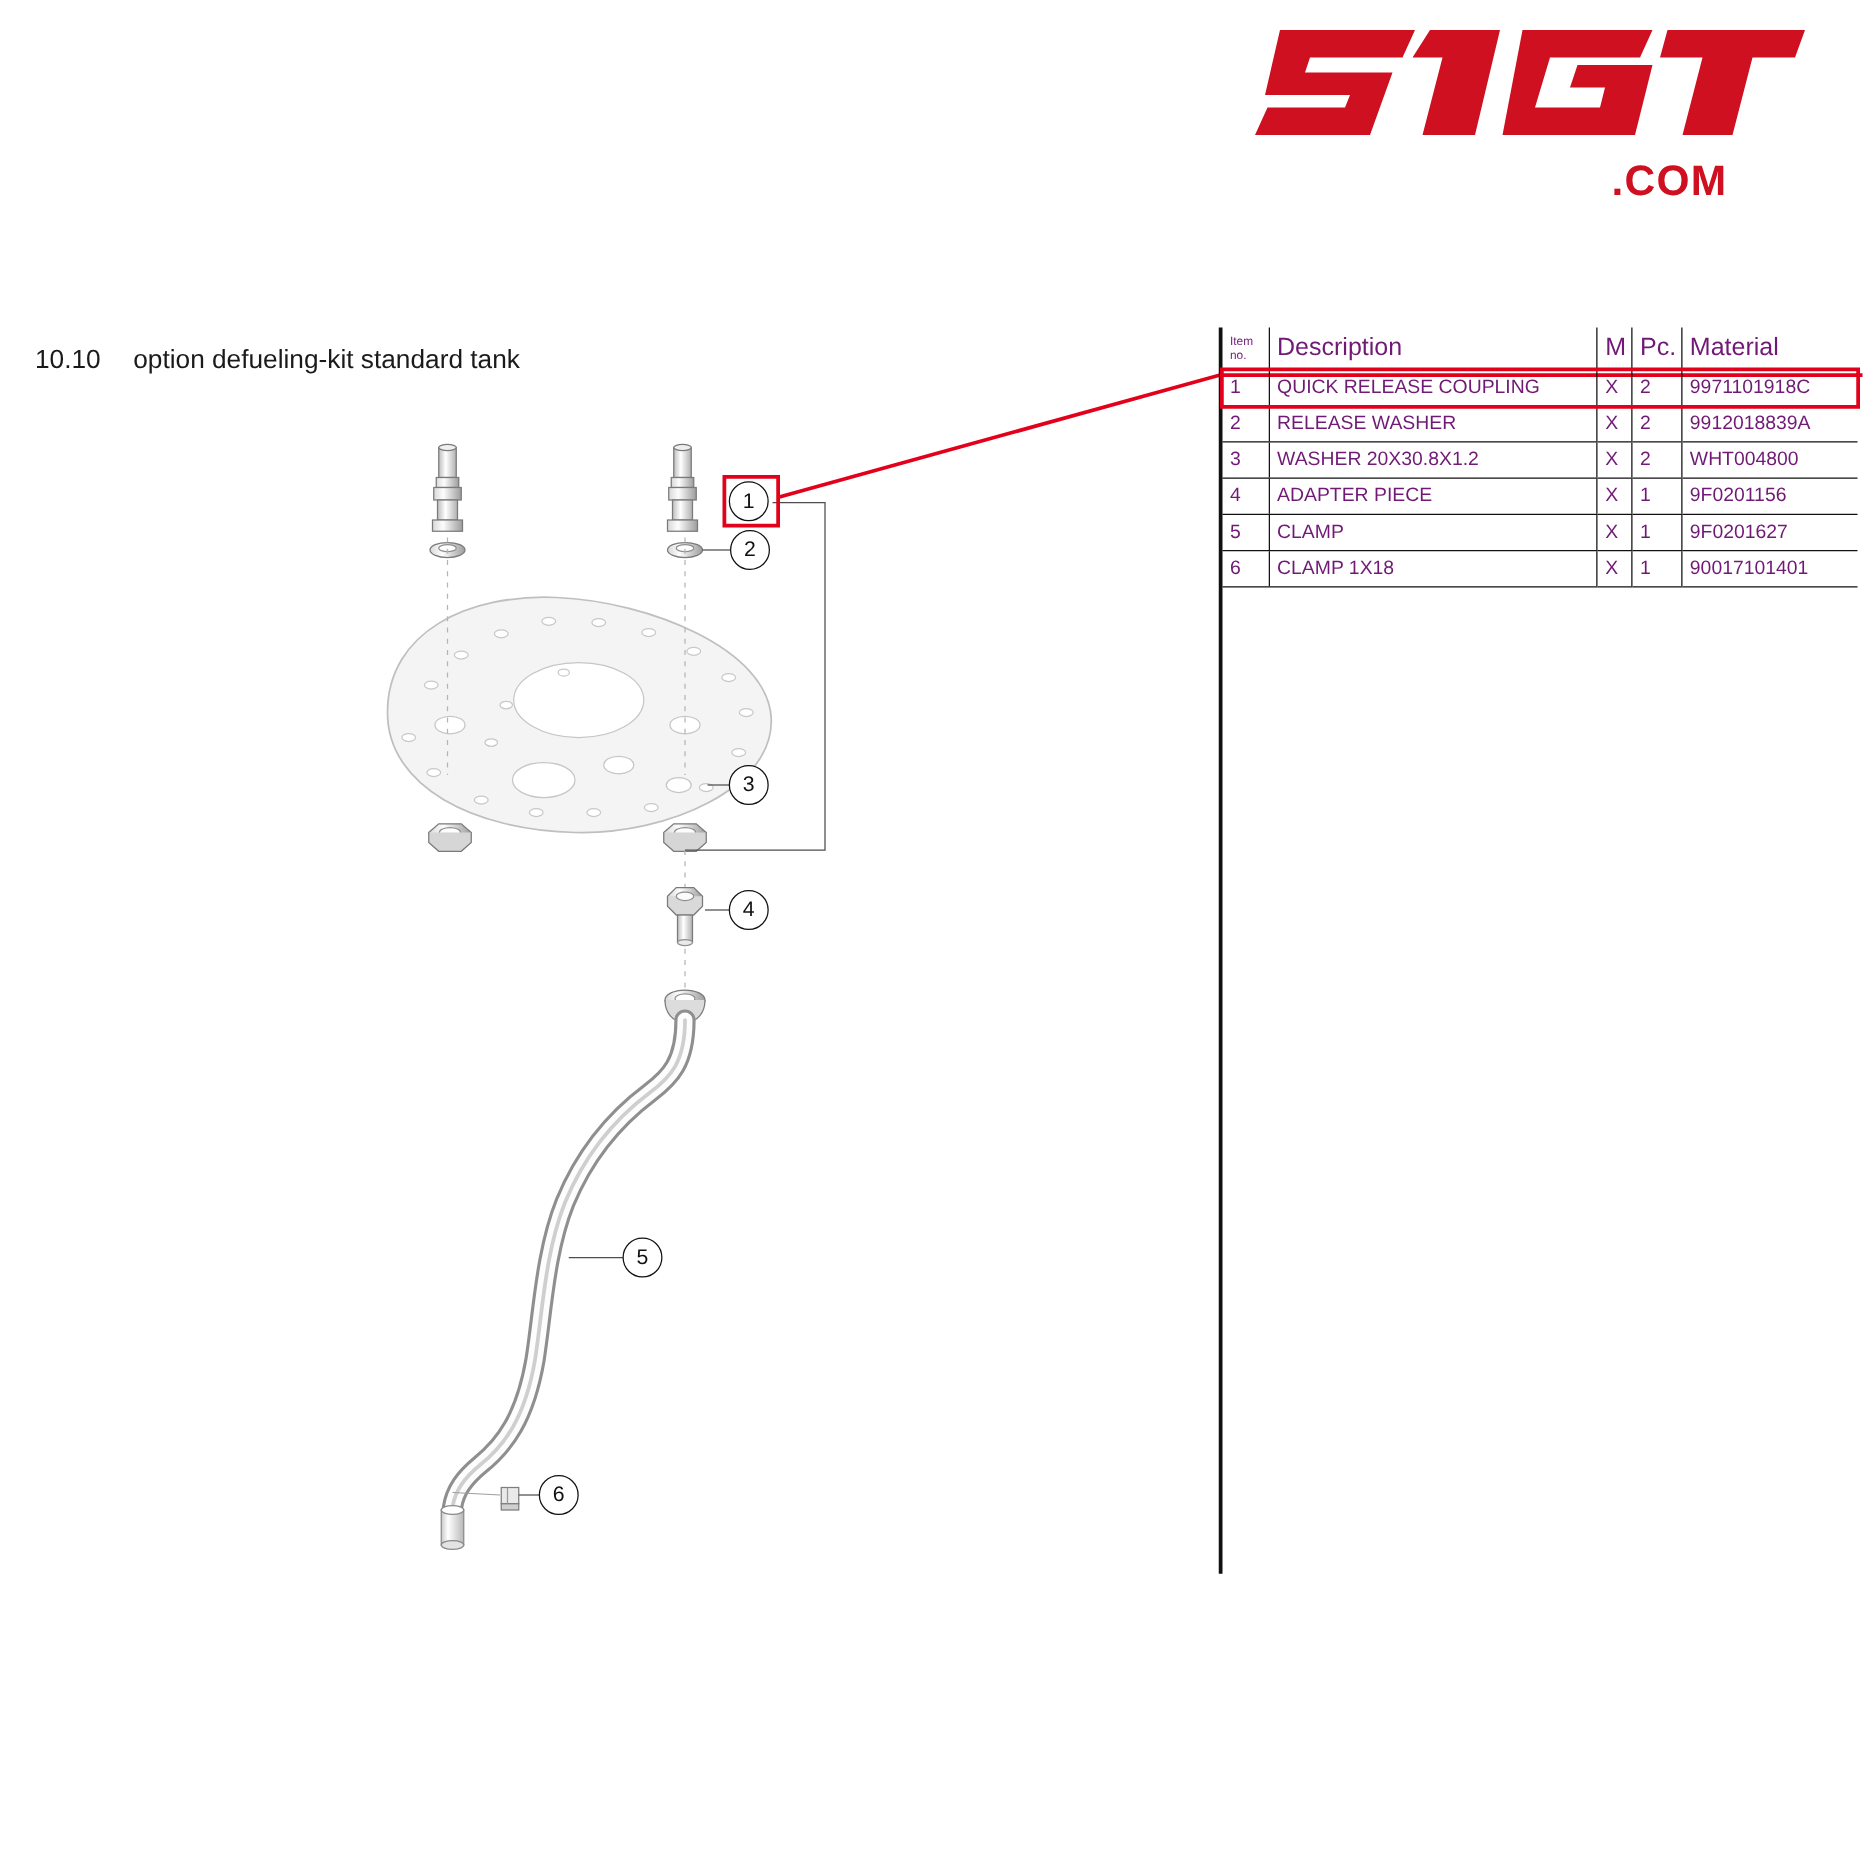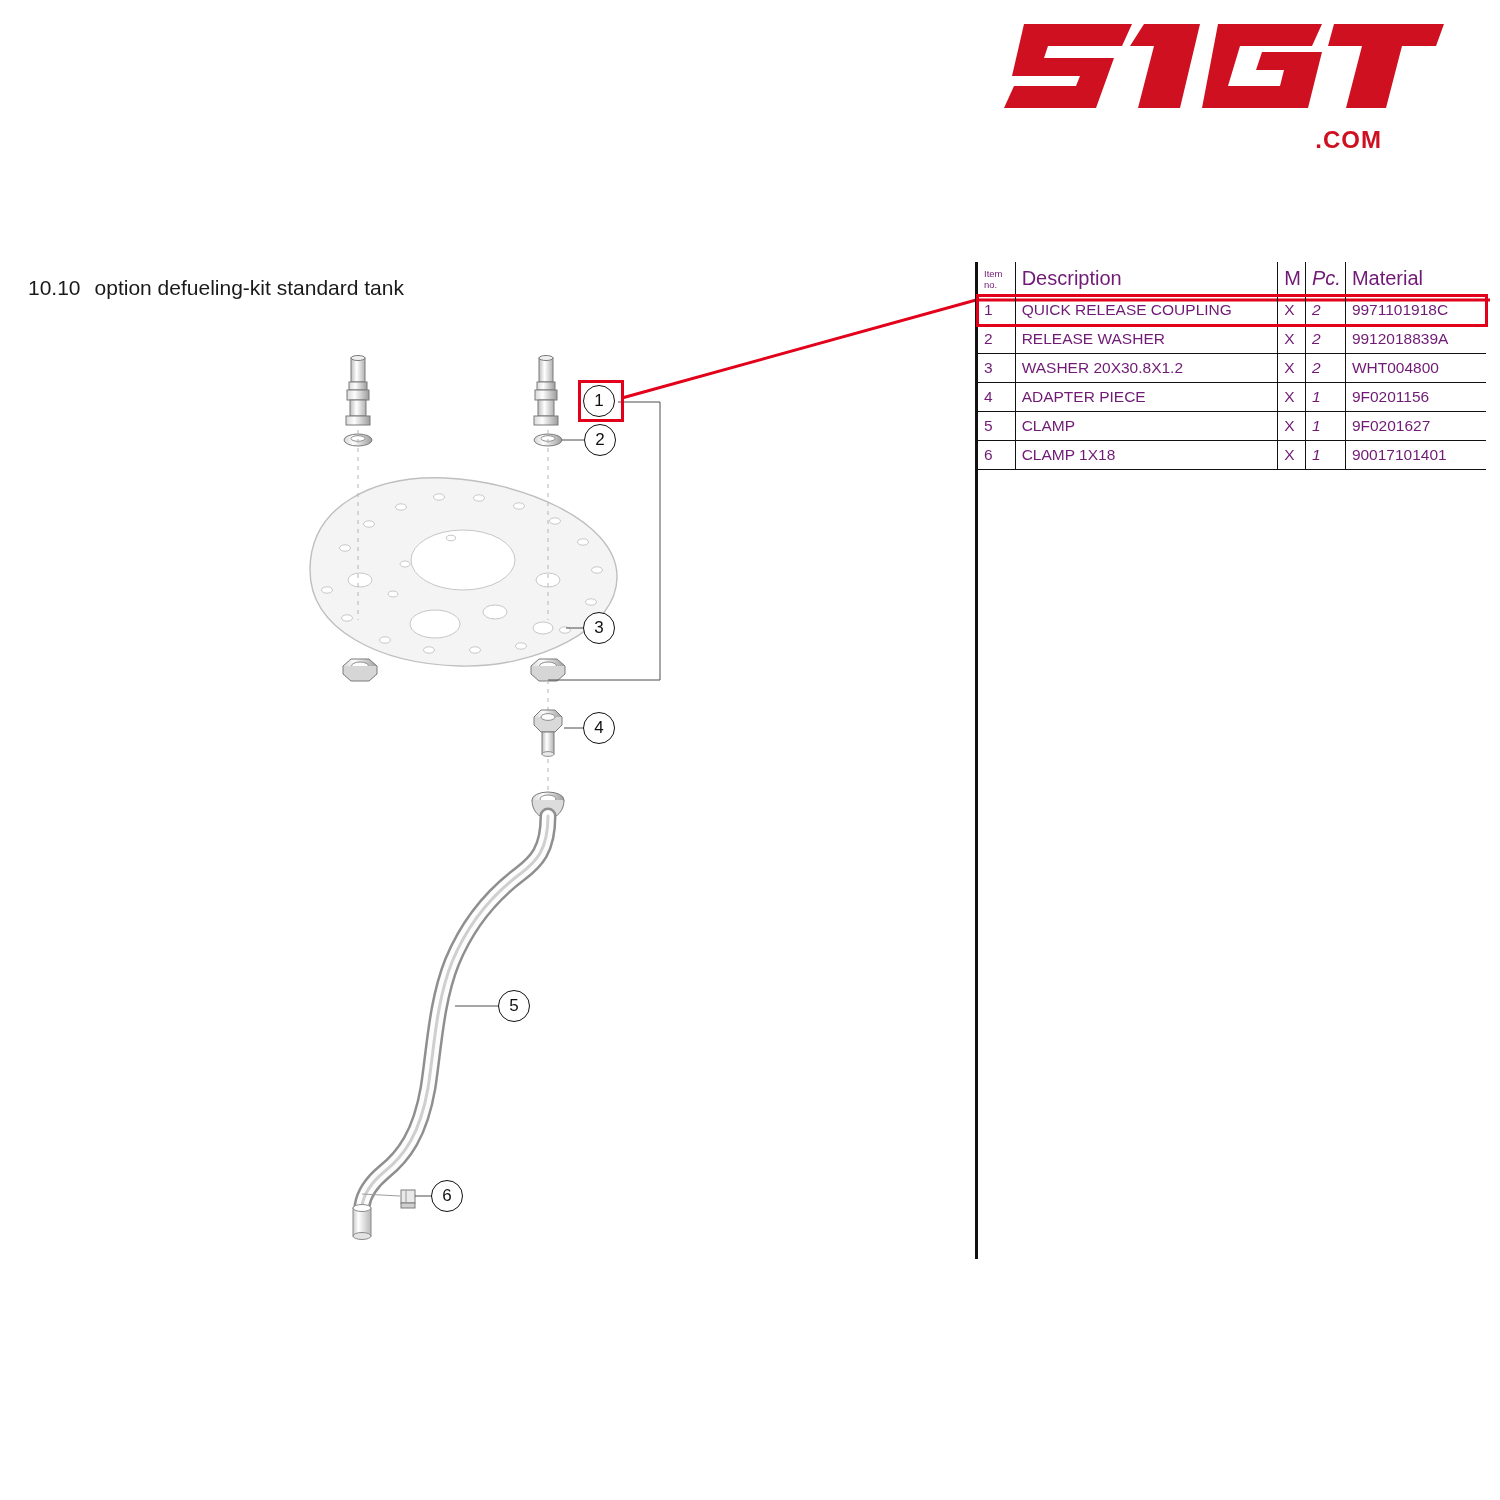--- a/index.html
+++ b/index.html
@@ -27,37 +27,37 @@
     position: absolute;
     top: 0;
     right: 0;
     width: 440px;
     height: 96px;
   }
   #logo .logo-dotcom {
     position: absolute;
     top: 108px;
     right: 62px;
-    font-size: 24px;
+    font-size: 34px;
     font-weight: bold;
     letter-spacing: 1px;
     color: #cf1020;
     font-family: "Liberation Sans", sans-serif;
   }
 
   
   #caption {
     position: absolute;
     left: 28px;
     top: 276px;
     font-size: 21px;
     color: #1a1a1a;
     white-space: nowrap;
   }
-  #caption .cap-num { margin-right: 14px; }
+  #caption .cap-num { margin-right: 26px; }
 
   
   #parts-table {
     position: absolute;
     left: 978px;
     top: 262px;
     width: 508px;
     border-collapse: collapse;
     font-size: 15.5px;
     color: #701a75;
@@ -74,21 +74,21 @@
   #parts-table thead th {
     border-bottom: 1px solid #111;
     font-size: 20px;
   }
   #parts-table thead th.c-item {
     font-size: 9.5px;
   }
   .c-item   { width: 38px; }
   .c-desc   { width: 278px; }
   .c-m      { width: 18px; }
-  .c-pc     { width: 30px; font-style: italic; }
+  .c-pc     { width: 30px; }
   .c-mat    { width: 144px; }
   
   #parts-table td.c-m, #parts-table th.c-m,
   #parts-table td.c-pc, #parts-table th.c-pc,
   #parts-table td.c-mat, #parts-table th.c-mat,
   #parts-table td.c-desc, #parts-table th.c-desc {
     border-left: 1px solid #111;
   }
 
   

